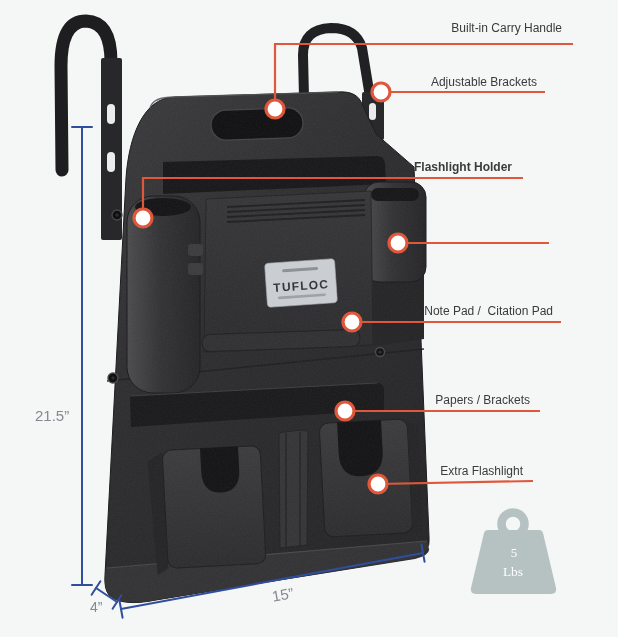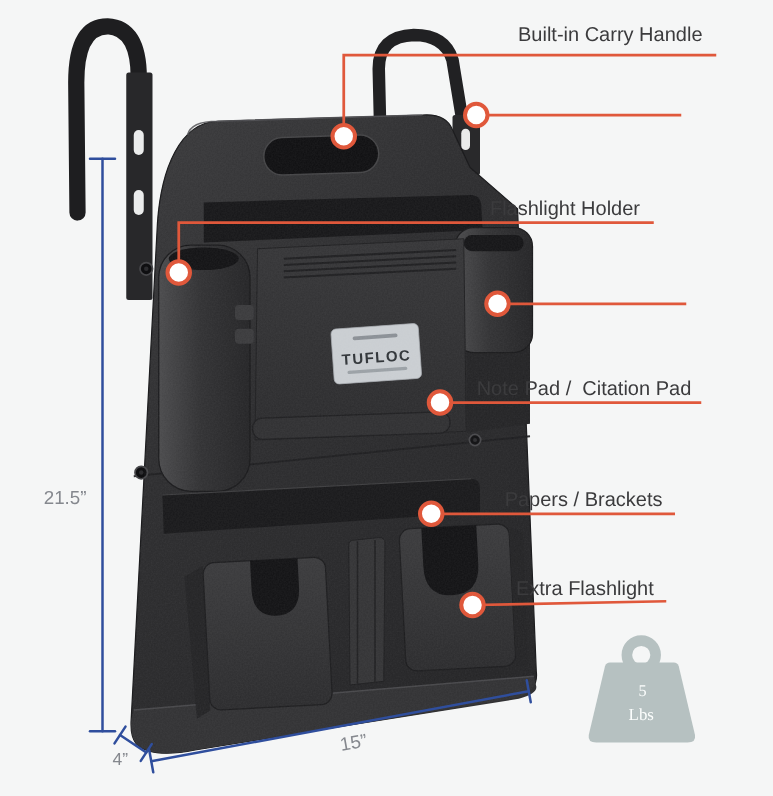--- a/index.html
+++ b/index.html
@@ -3,21 +3,21 @@
 <meta charset="utf-8">
 <style>
   html,body{margin:0;padding:0;}
   .stage{
     position:relative;width:618px;height:637px;overflow:hidden;
     background:var(--background,#f5f6f6);
     font-family:"Liberation Sans","DejaVu Sans",sans-serif;
   }
   .stage svg{position:absolute;left:0;top:0;}
   .callout-label{
-    position:absolute;font-size:16px;line-height:17px;color:var(--label_text,#3b3b3d);
+    position:absolute;font-size:12px;line-height:17px;color:var(--label_text,#3b3b3d);
     white-space:pre;text-align:center;
   }
   .dim-label{
     position:absolute;font-size:15px;color:var(--dim_text,#85888e);white-space:pre;
   }
   .dim-label.small{font-size:14px;}
   .dim-label.rot{transform:rotate(-10deg);transform-origin:center;}
   .co-line{stroke:var(--accent,#e0583b);stroke-width:2.2;fill:none;}
   .co-dot{fill:#ffffff;stroke:var(--accent,#e0583b);stroke-width:3.2;}
   .dim-line{stroke:var(--dimension,#2f4e9d);stroke-width:2;fill:none;stroke-linecap:round;}
@@ -203,22 +203,23 @@
       <polyline class="co-line" points="345,411 540,411"></polyline>
       <circle class="co-dot" cx="345" cy="411" r="9"></circle>
     </g>
     <g>
       <polyline class="co-line" points="378,484 533,481"></polyline>
       <circle class="co-dot" cx="378" cy="484" r="9"></circle>
     </g>
   </svg>
 
   <div class="callout-label" style="top:20px;right:56px;">Built-in Carry Handle</div>
-  <div class="callout-label" style="top:159px;right:106px;">Flashlight Holder</div>
+  <div class="callout-label" style="top:74px;right:81px;">Adjustable Brackets</div>
+  <div class="callout-label" style="top:159px;right:106px;font-weight:bold;">Flashlight Holder</div>
   <div class="callout-label" style="top:303px;right:65px;">Note Pad /  Citation Pad</div>
   <div class="callout-label" style="top:392px;right:88px;">Papers / Brackets</div>
   <div class="callout-label" style="top:463px;right:95px;">Extra Flashlight</div>
 
-  <div class="dim-label" style="left:35px;top:390px;">21.5”</div>
+  <div class="dim-label" style="left:35px;top:407px;">21.5”</div>
   <div class="dim-label small" style="left:90px;top:599px;">4”</div>
   <div class="dim-label rot" style="left:272px;top:586px;">15”</div>
 
 </div>
 
 </body></html>

